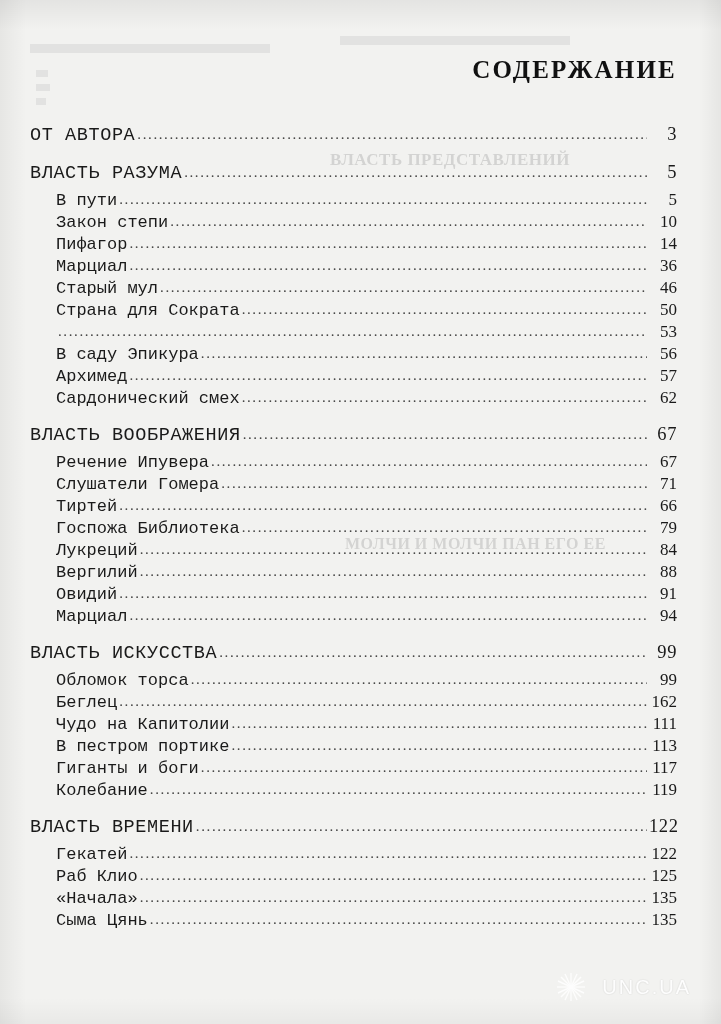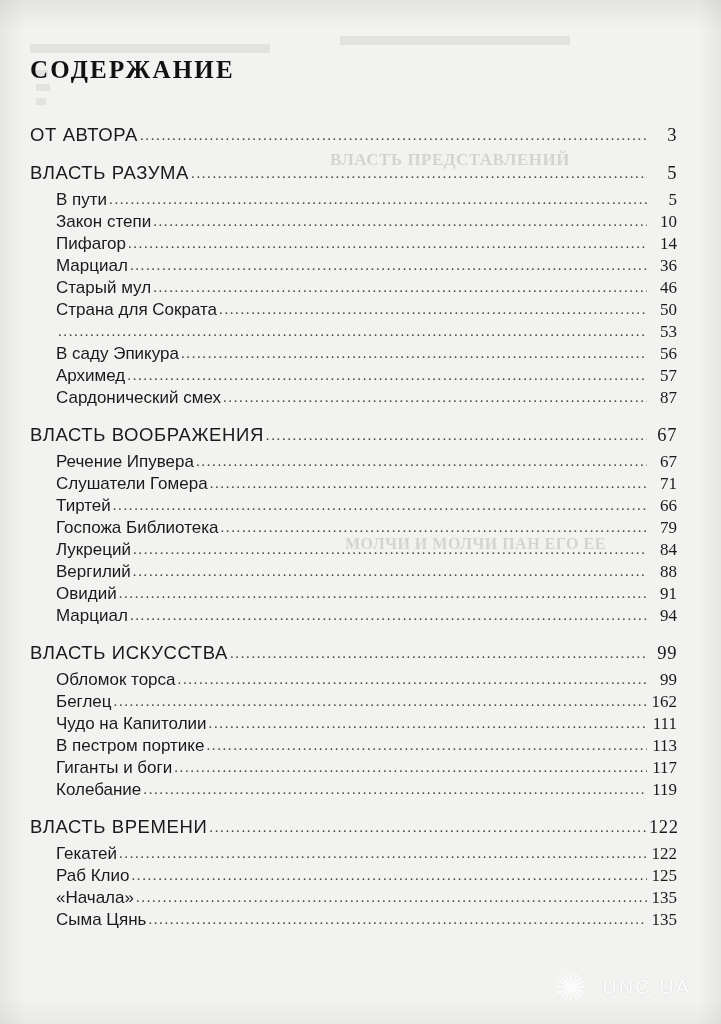--- a/index.html
+++ b/index.html
@@ -40,42 +40,42 @@
   .ghost-bar {
     position: absolute;
     background: rgba(120,120,120,0.13);
     pointer-events: none;
   }
   .content {
     position: relative;
     padding: 56px 44px 0 30px;
   }
   .toc-title {
-    text-align: left;
+    text-align: right;
     font-size: 25px;
     font-weight: bold;
     letter-spacing: 2.2px;
     color: #111111;
     margin: 0 0 40px 0;
     font-family: "Liberation Serif", serif;
   }
   .toc-list {
     list-style: none;
     margin: 0;
     padding: 0;
   }
   .entry {
     display: flex;
     align-items: baseline;
     width: 100%;
     color: #1a1a1a;
   }
   .entry .label {
     white-space: nowrap;
-    font-family: Liberation Sans, sans-serif;
+    font-family: Liberation Mono, monospace;
   }
   .entry .dots {
     flex: 1 1 auto;
     overflow: hidden;
     white-space: nowrap;
     margin: 0 2px;
     color: #444;
     font-size: 15px;
     line-height: 1;
     letter-spacing: 1.6px;
@@ -196,21 +196,21 @@
           <span class="page-no">56</span>
         </li>
         <li class="entry lvl1">
           <span class="label">Архимед</span>
           <span class="dots">........................................................................................................................................</span>
           <span class="page-no">57</span>
         </li>
         <li class="entry lvl1">
           <span class="label">Сардонический смех</span>
           <span class="dots">........................................................................................................................................</span>
-          <span class="page-no">87</span>
+          <span class="page-no">62</span>
         </li>
         <li class="entry lvl0">
           <span class="label">ВЛАСТЬ ВООБРАЖЕНИЯ</span>
           <span class="dots">........................................................................................................................................</span>
           <span class="page-no">67</span>
         </li>
         <li class="entry lvl1">
           <span class="label">Речение Ипувера</span>
           <span class="dots">........................................................................................................................................</span>
           <span class="page-no">67</span>

